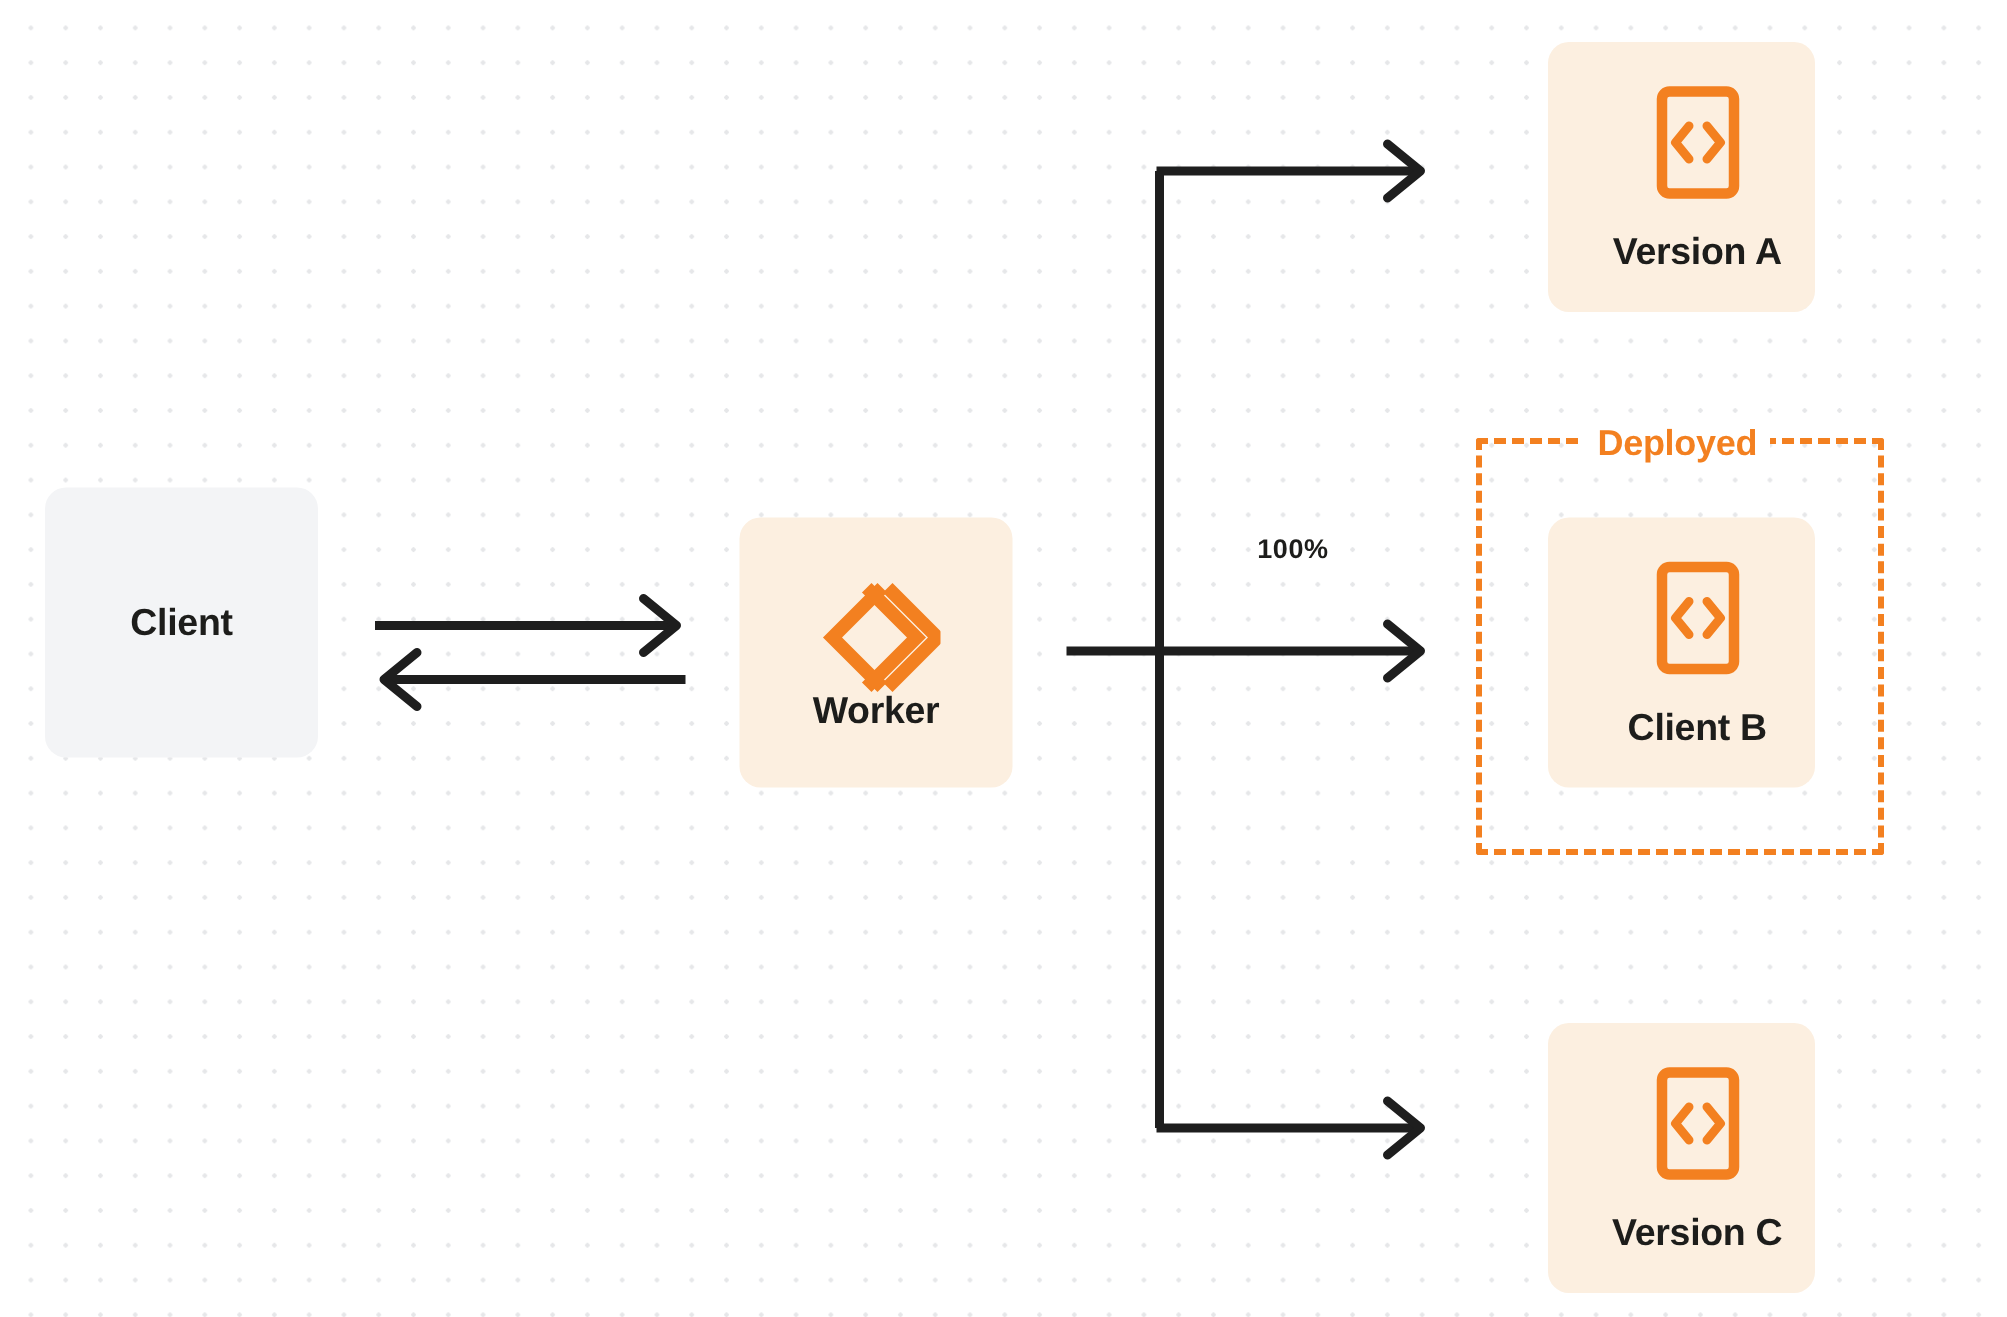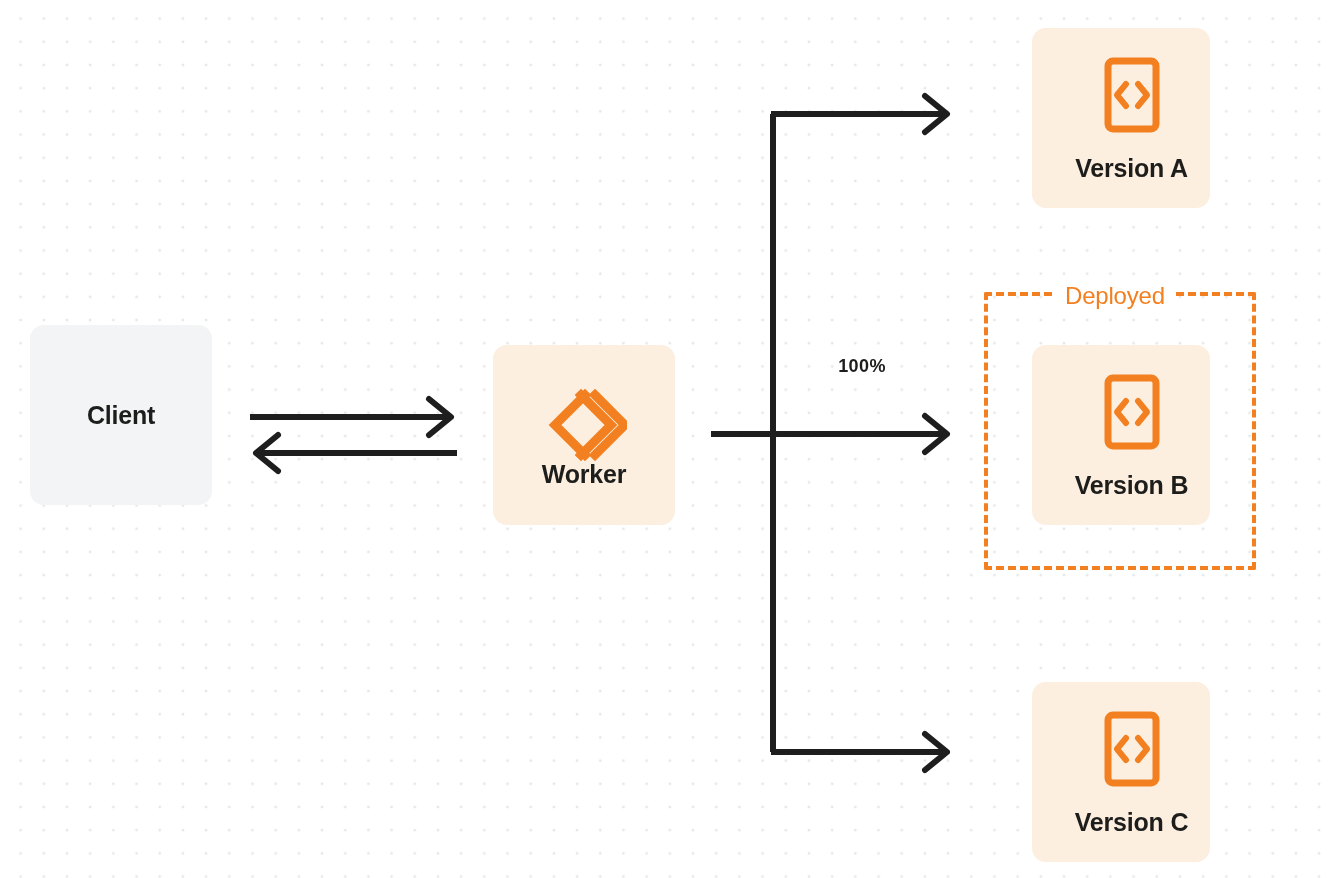--- a/index.html
+++ b/index.html
@@ -88,21 +88,21 @@
     pointer-events: none;
   }
   #deployed-label {
     position: absolute;
     left: 1056px;
     top: 282px;
     padding: 0 9px;
     background: #ffffff;
     color: #f38020;
     font-size: 24px;
-    font-weight: 400;
+    font-weight: 700;
     letter-spacing: -0.2px;
     line-height: 1.15;
     white-space: nowrap;
   }
 
   
   #traffic-label {
     position: absolute;
     left: 782px;
     top: 350px;
@@ -205,21 +205,21 @@
   <div class="node version-card" id="node-version-b">
     <span>
       <svg class="icon-svg" width="58" height="78" viewBox="0 0 58 78" aria-hidden="true">
         <rect x="5" y="5" width="48" height="68" rx="5" ry="5" fill="none" stroke="#F38020" stroke-width="7"></rect>
         <g fill="none" stroke="#F38020" stroke-width="6" stroke-linecap="round" stroke-linejoin="round">
           <path d="M 23 28 L 14 39 L 23 50"></path>
           <path d="M 35 28 L 44 39 L 35 50"></path>
         </g>
       </svg>
     </span>
-    <span class="node-label">Version B</span>
+    <span class="node-label">Client B</span>
   </div>
 
   <div class="node version-card" id="node-version-c">
     <span>
       <svg class="icon-svg" width="58" height="78" viewBox="0 0 58 78" aria-hidden="true">
         <rect x="5" y="5" width="48" height="68" rx="5" ry="5" fill="none" stroke="#F38020" stroke-width="7"></rect>
         <g fill="none" stroke="#F38020" stroke-width="6" stroke-linecap="round" stroke-linejoin="round">
           <path d="M 23 28 L 14 39 L 23 50"></path>
           <path d="M 35 28 L 44 39 L 35 50"></path>
         </g>

